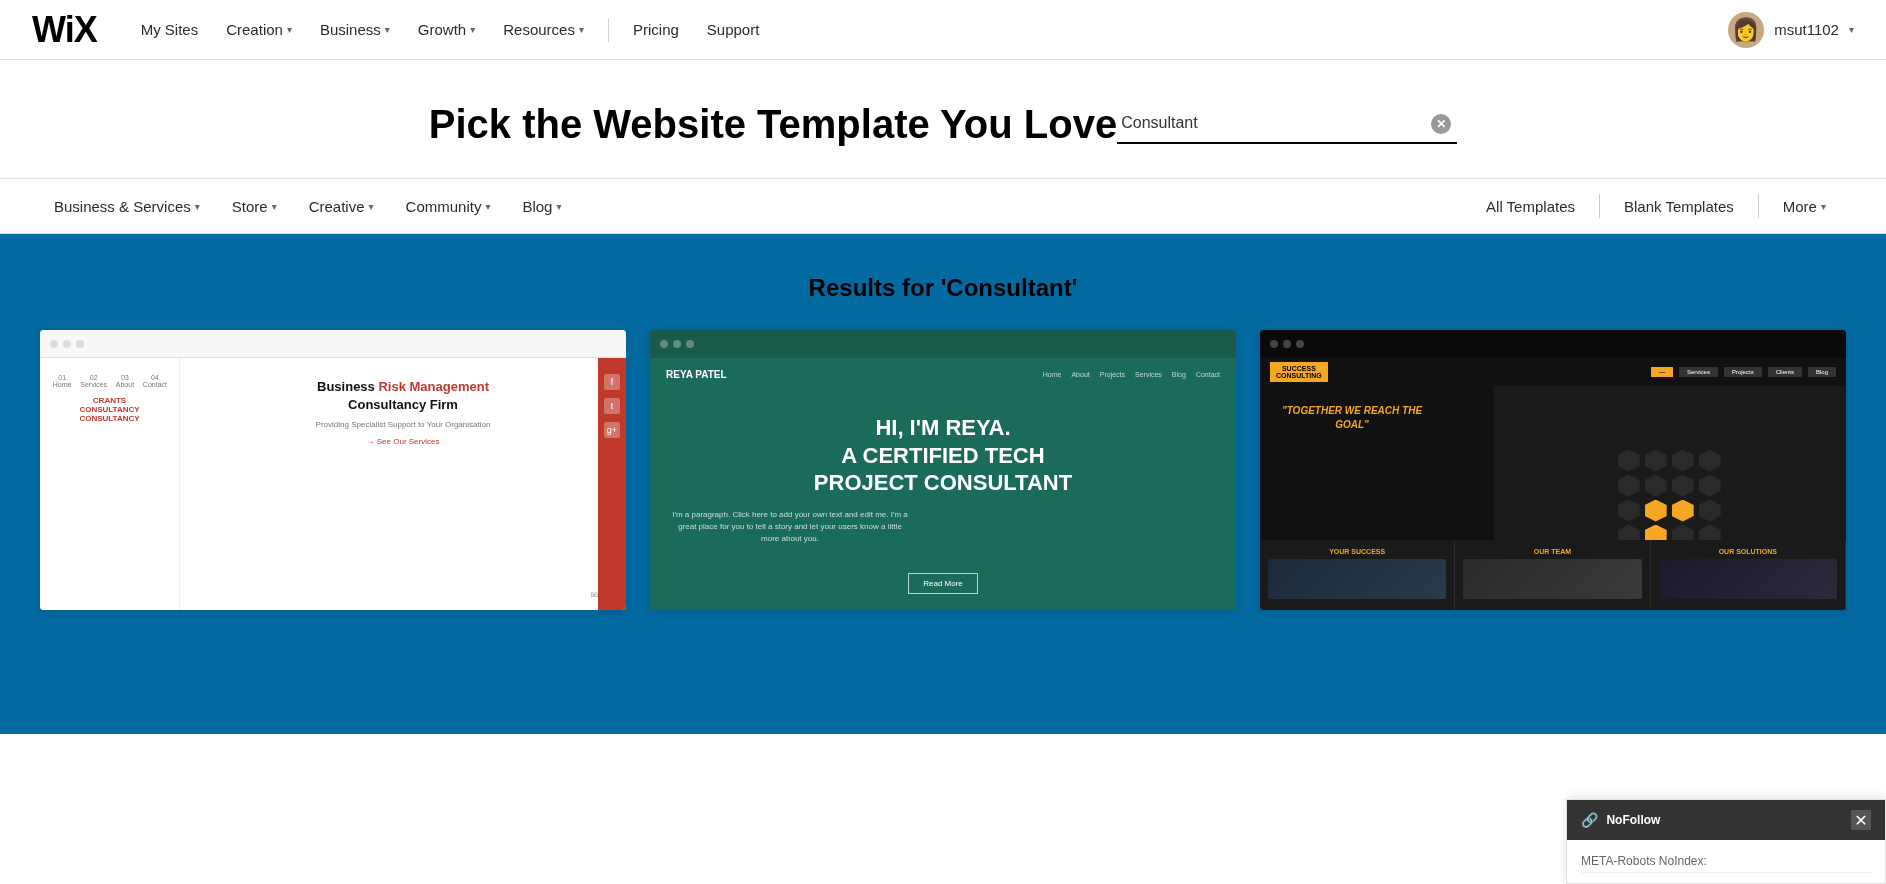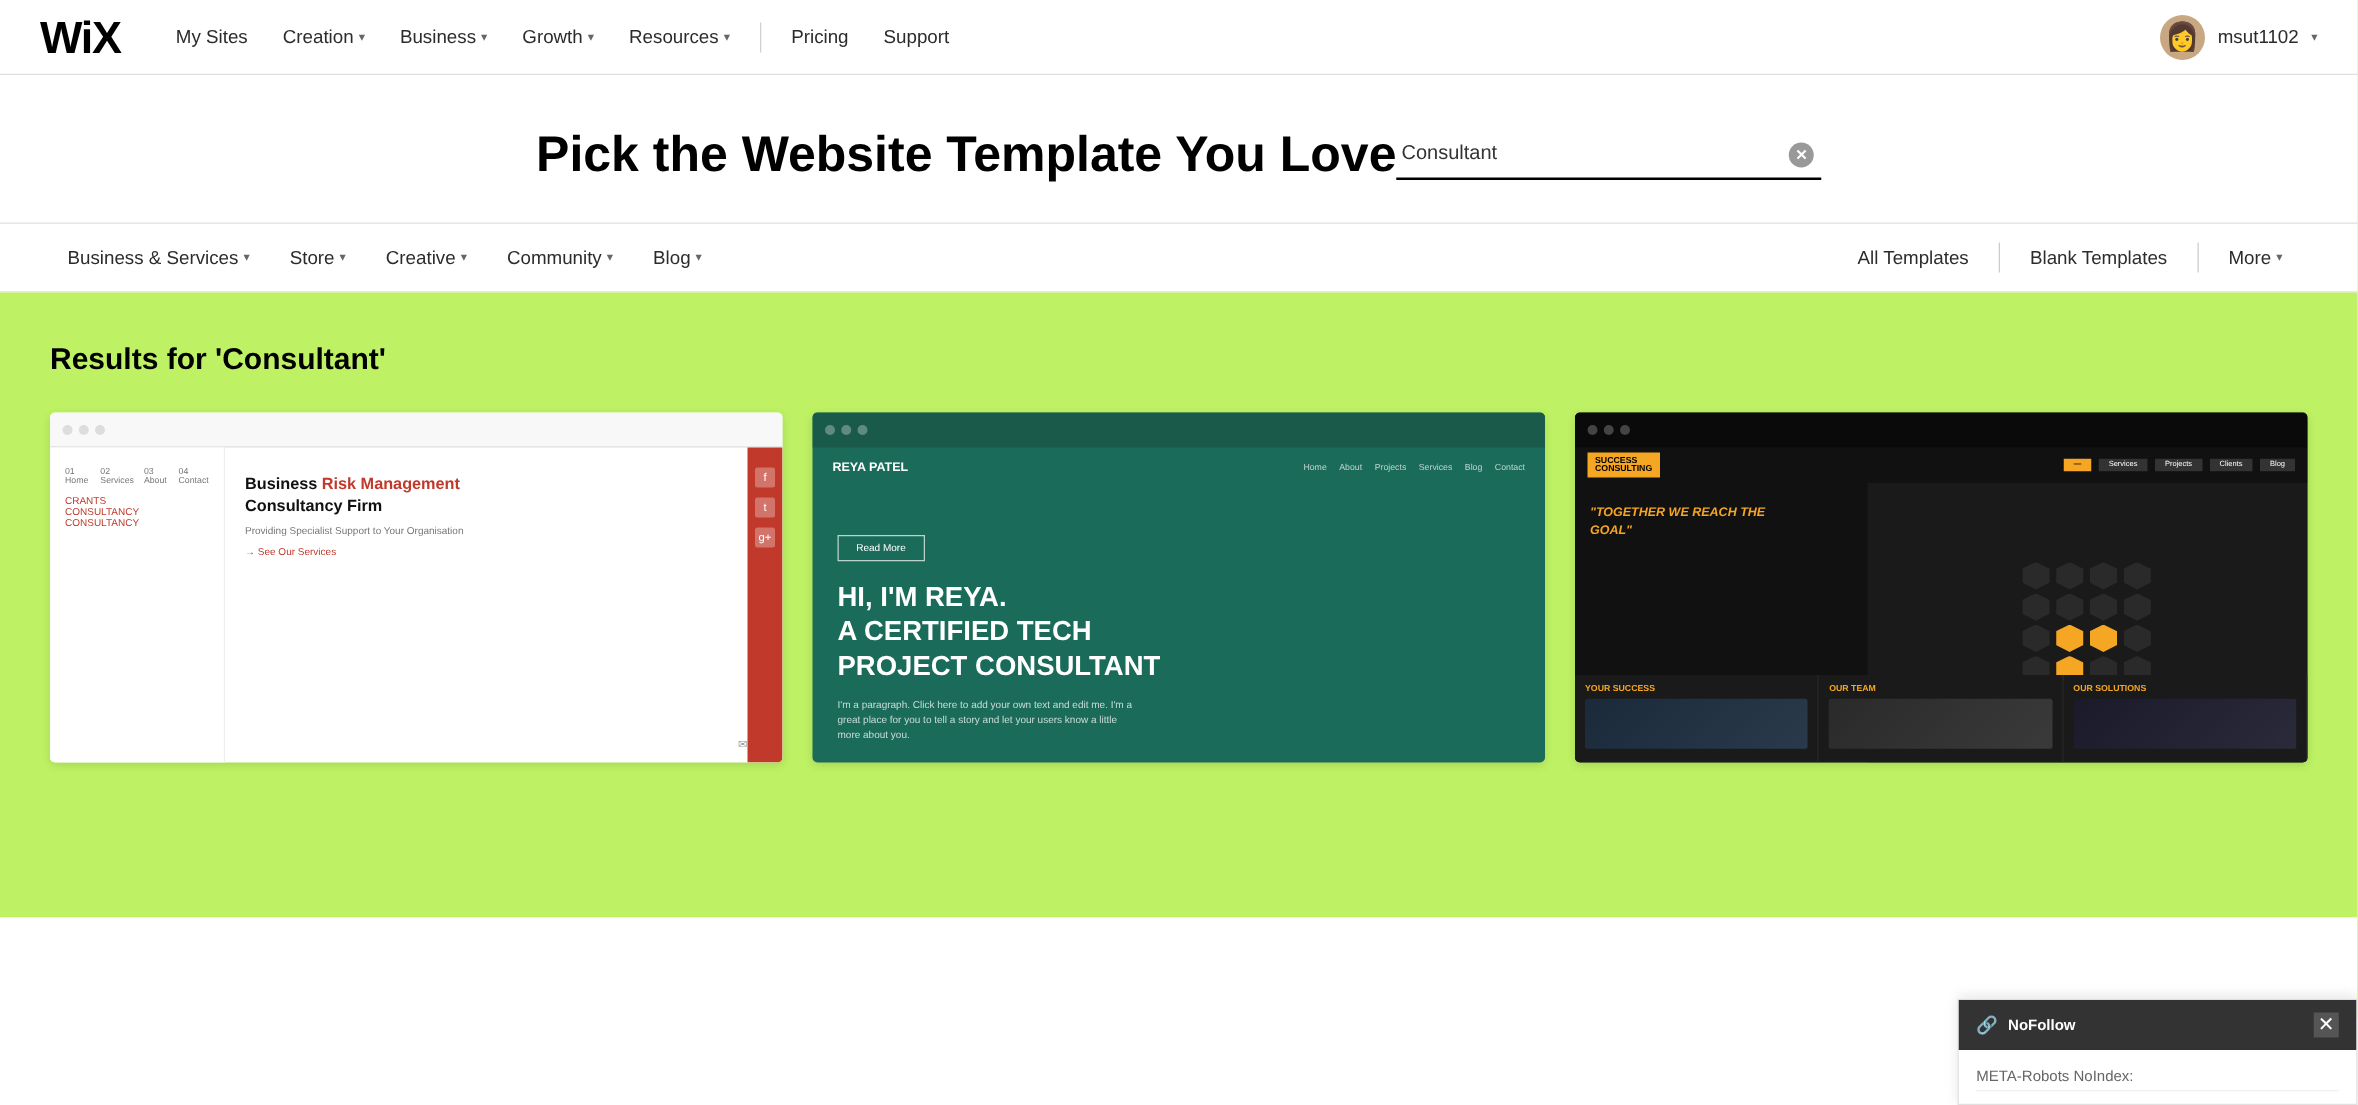--- a/index.html
+++ b/index.html
@@ -164,23 +164,24 @@
     }
     .cat-divider {
       width: 1px;
       height: 24px;
       background: #ccc;
       margin: 0 4px;
     }
 
     
     .content-area {
-      background: #bef264;
+      background: #0369a1;
       min-height: 500px;
       padding: 40px 40px;
+      text-align: center;
     }
     .results-heading {
       font-size: 24px;
       font-weight: 600;
       margin-bottom: 28px;
       color: #000;
     }
     .templates-grid {
       display: grid;
       grid-template-columns: repeat(3, 1fr);
@@ -618,21 +619,21 @@
         <div class="dot"></div>
       </div>
       <div class="tpl1-body">
         <div class="tpl1-sidebar">
           <div class="tpl1-nav">
             <span>01 Home</span>
             <span>02 Services</span>
             <span>03 About</span>
             <span>04 Contact</span>
           </div>
-          <div style="font-size:8px;color:#c0392b;font-weight:400;margin-top:4px;">CRANTS<br>CONSULTANCY<br>CONSULTANCY</div>
+          <div style="font-size:8px;color:#c0392b;font-weight:700;margin-top:4px;">CRANTS<br>CONSULTANCY<br>CONSULTANCY</div>
         </div>
         <div class="tpl1-content">
           <div class="tpl1-title">
             <span>Business </span><span class="red">Risk Management</span><br><span>Consultancy Firm</span>
           </div>
           <div class="tpl1-subtitle">Providing Specialist Support to Your Organisation</div>
           <div class="tpl1-link">→ See Our Services</div>
           <div class="tpl1-email">✉</div>
         </div>
         <div class="tpl1-social">
@@ -655,29 +656,29 @@
           <span>Home</span>
           <span>About</span>
           <span>Projects</span>
           <span>Services</span>
           <span>Blog</span>
           <span>Contact</span>
         </div>
       </div>
       <div class="tpl2-content">
         <div>
-          <div class="tpl2-btn">Read More</div>
-        </div>
-        <div>
           <div class="tpl2-heading">
             <div>HI, I'M REYA.</div>
             <div>A CERTIFIED TECH</div>
             <div>PROJECT CONSULTANT</div>
           </div>
           <div class="tpl2-text">I'm a paragraph. Click here to add your own text and edit me. I'm a great place for you to tell a story and let your users know a little more about you.</div>
+        </div>
+        <div>
+          <div class="tpl2-btn">Read More</div>
         </div>
       </div>
     </div>
 
     <div class="template-card tpl3">
       <div class="tpl3-top-bar">
         <div class="dot" style="background:#444;"></div>
         <div class="dot" style="background:#444;"></div>
         <div class="dot" style="background:#444;"></div>
       </div>

